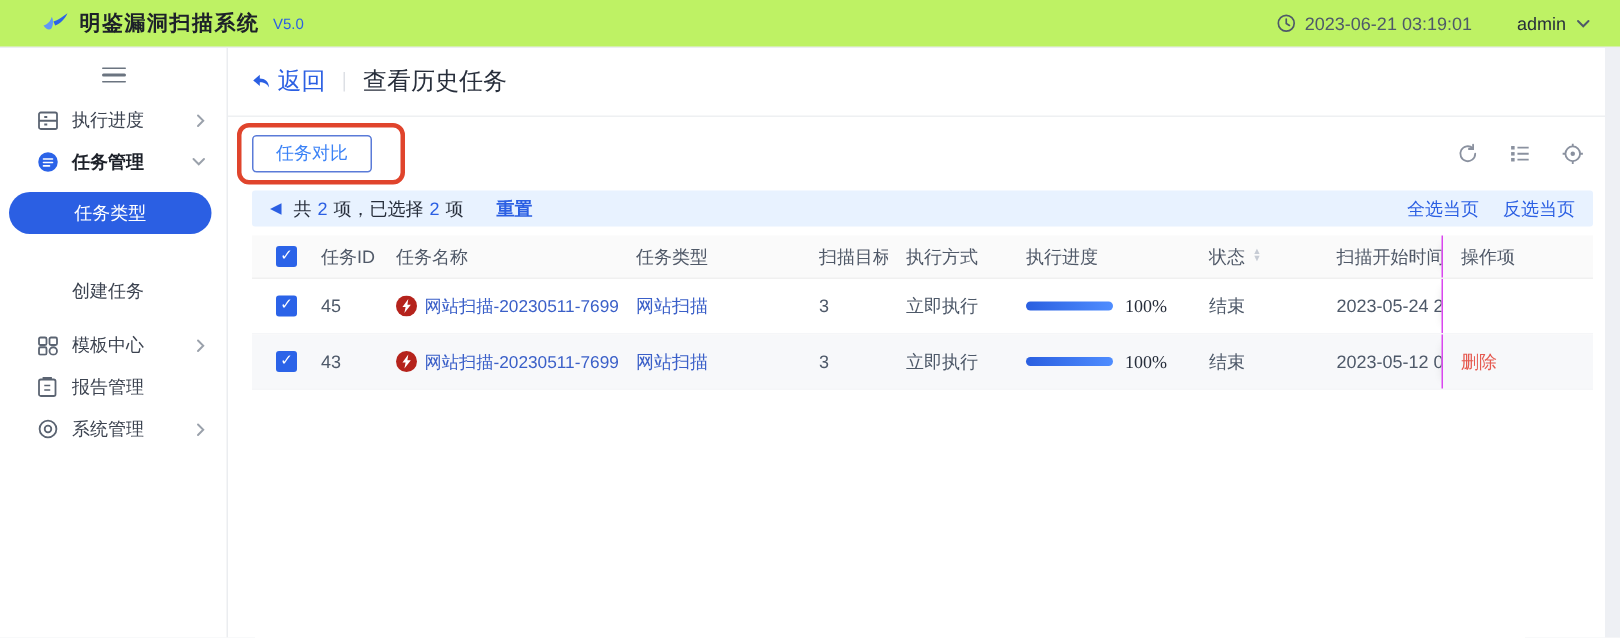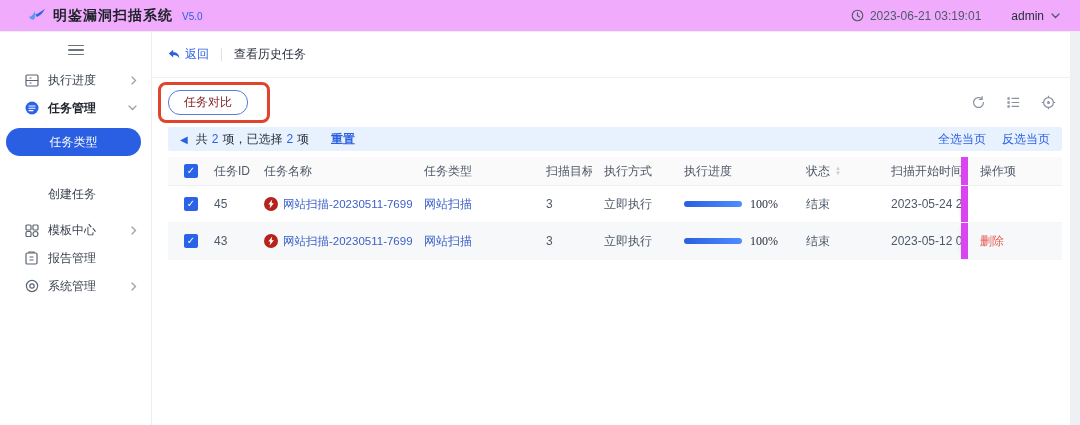--- a/index.html
+++ b/index.html
@@ -1,21 +1,21 @@
 <!DOCTYPE html>
 <html><head>
 <meta charset="utf-8">
 <style>
   * { margin:0; padding:0; box-sizing:border-box; }
   html,body { width:1080px; height:425px; }
   body { font-family:"Liberation Sans","DejaVu Sans",sans-serif; background:#eef0f4; overflow:hidden; }
   .page { width:1080px; height:425px; display:flex; flex-direction:column; }
 
   
-  .topbar { height:32px; background:#f0abfc; border-bottom:1px solid #ebeef2; display:flex; align-items:center; justify-content:space-between; padding:0 20px 0 28px; flex:0 0 32px; }
+  .topbar { height:32px; background:#bef264; border-bottom:1px solid #ebeef2; display:flex; align-items:center; justify-content:space-between; padding:0 20px 0 28px; flex:0 0 32px; }
   .logo-area { display:flex; align-items:center; gap:7px; }
   .logo-text { font-size:14px; font-weight:bold; color:#1d2129; letter-spacing:1px; }
   .logo-ver { font-size:10px; color:#2b5fe3; margin-left:2px; margin-top:2px; }
   .topbar-right { display:flex; align-items:center; font-size:12px; color:#4e5969; }
   .clock-icon { display:inline-flex; margin-right:6px; }
   .user-menu { display:flex; align-items:center; margin-left:30px; color:#272e3b; cursor:pointer; }
   .user-caret { margin-left:7px; display:inline-flex; }
 
   
   .content { flex:1; display:flex; min-height:0; }
@@ -30,48 +30,48 @@
   .menu-item.active-parent .mi-label { font-weight:bold; color:#1d2129; }
   .mi-caret { display:inline-flex; color:#9aa1ab; }
   .menu-pill { height:28px; margin:6px 10px 6px 6px; background:#2b5fe3; border-radius:16px; color:#fff; font-size:12px; display:flex; align-items:center; justify-content:center; cursor:pointer; }
   .menu-sub { height:28px; margin-top:18px; display:flex; align-items:center; padding-left:48px; font-size:12px; color:#3c4350; cursor:pointer; }
   .menu-gap { height:8px; }
 
   
   .panel { width:918px; flex:0 0 918px; background:#fff; position:relative; display:flex; flex-direction:column; }
   .right-gap { flex:1; background:#eef0f4; }
 
-  .breadcrumb-row { height:46px; border-bottom:1px solid #eef0f2; display:flex; align-items:center; padding-left:16px; font-size:12px; }
+  .breadcrumb-row { height:46px; border-bottom:1px solid #eef0f2; display:flex; align-items:center; padding-left:16px; font-size:16px; }
   .back-link { display:flex; align-items:center; gap:5px; color:#2b5fe3; cursor:pointer; }
   .bc-divider { width:1px; height:13px; background:#dde0e5; margin:0 12px; }
   .bc-current { color:#272e3b; }
 
   .tools-row { height:49px; position:relative; display:flex; align-items:center; justify-content:space-between; padding:0 14px 0 16px; }
-  .compare-btn { height:25px; padding:0 15px; background:#fff; border:1px solid #5a7bd8; border-radius:12px; color:#7f1d1d; font-size:12px; cursor:pointer; font-family:inherit; }
+  .compare-btn { height:25px; padding:0 15px; background:#fff; border:1px solid #5a7bd8; border-radius:3px; color:#3b82f6; font-size:12px; cursor:pointer; font-family:inherit; }
   .annotation-box { position:absolute; left:6px; top:4px; width:112px; height:41px; border:3px solid #e0442c; border-radius:8px; pointer-events:none; }
   .tool-icons { display:flex; align-items:center; gap:20px; }
   .tool-icons span { display:inline-flex; cursor:pointer; }
 
   .selection-bar { height:24px; margin:0 8px 0 16px; background:#e8f2ff; border-radius:2px; display:flex; align-items:center; justify-content:space-between; padding:0 12px; font-size:12px; }
   .sel-left { display:flex; align-items:center; color:#272e3b; }
   .sel-tri { color:#2b5fe3; font-size:10px; margin-right:8px; }
   .sel-count { color:#2b5fe3; margin:0 4px; }
   .sel-reset { color:#2b5fe3; font-weight:bold; margin-left:22px; cursor:pointer; }
   .sel-right { display:flex; gap:16px; }
   .sel-right span { color:#2b5fe3; cursor:pointer; }
 
   
   .tbl { margin:6px 8px 0 16px; width:894px; font-size:12px; }
   .trow { display:grid; grid-template-columns:34px 50px 160px 122px 58px 80px 122px 85px 82px 101px; align-items:stretch; }
   .trow > div { display:flex; align-items:center; padding-left:12px; overflow:hidden; white-space:nowrap; }
   .trow > .c-check { padding-left:16px; }
   .thead { height:29px; background:#fafafa; color:#505968; border-bottom:1px solid #f0f0f0; }
   .tr { height:37px; color:#4e5969; border-bottom:1px solid #f5f6f8; }
   .tr.striped { background:#f7f8fa; }
-  .c-action { border-left:7px solid #d946ef; box-shadow:-5px 0 6px -6px rgba(0,0,0,.12); }
+  .c-action { border-left:1px solid #d946ef; box-shadow:-5px 0 6px -6px rgba(0,0,0,.12); }
   .cb { width:14px; height:14px; background:#2b63e8; border-radius:2px; color:#fff; font-size:10px; line-height:14px; text-align:center; cursor:pointer; flex:0 0 14px; }
   .link-blue { color:#3a5fc8; cursor:pointer; }
   .name-cell { display:flex; align-items:center; gap:5px; font-size:11.5px; }
   .sev-icon { display:inline-flex; flex:0 0 14px; }
   .pbar { width:58px; height:6px; border-radius:3px; background:linear-gradient(90deg,#2a5fe0,#4f8dff); flex:0 0 58px; }
   .plabel { margin-left:8px; color:#272e3b;font-family:Liberation Serif, serif; }
   .sorters { display:inline-flex; flex-direction:column; margin-left:5px; }
   .sorters b { font-size:6px; line-height:5px; color:#c6cbd4; font-weight:normal; }
   .del-link { color:#e5594f; cursor:pointer; }
   svg { display:block; }

